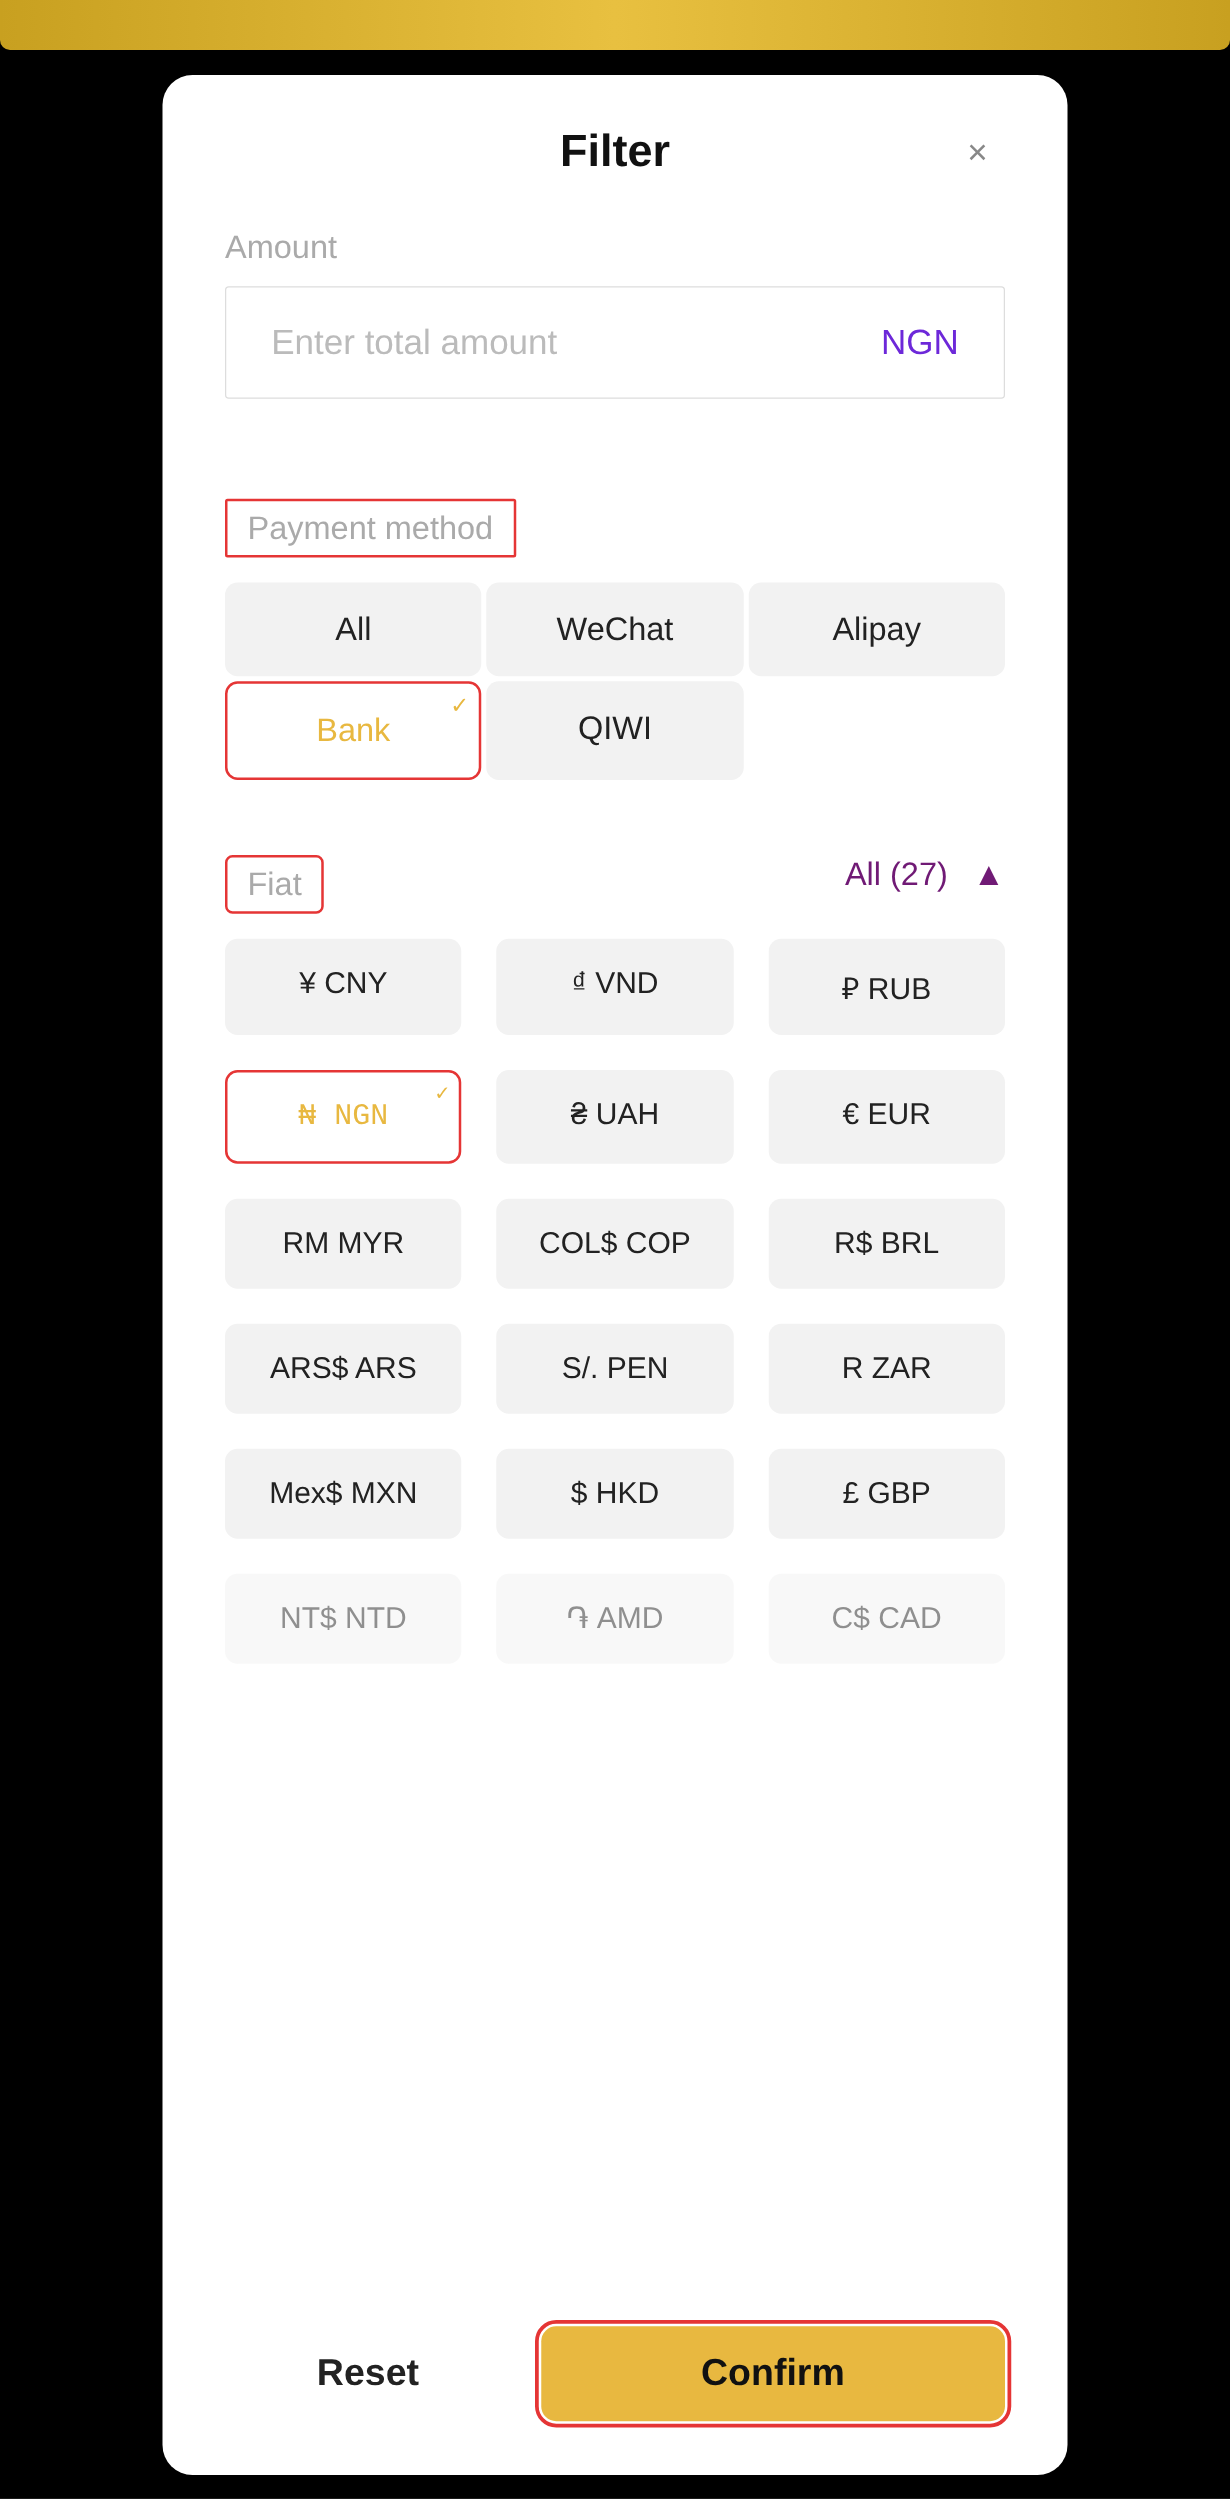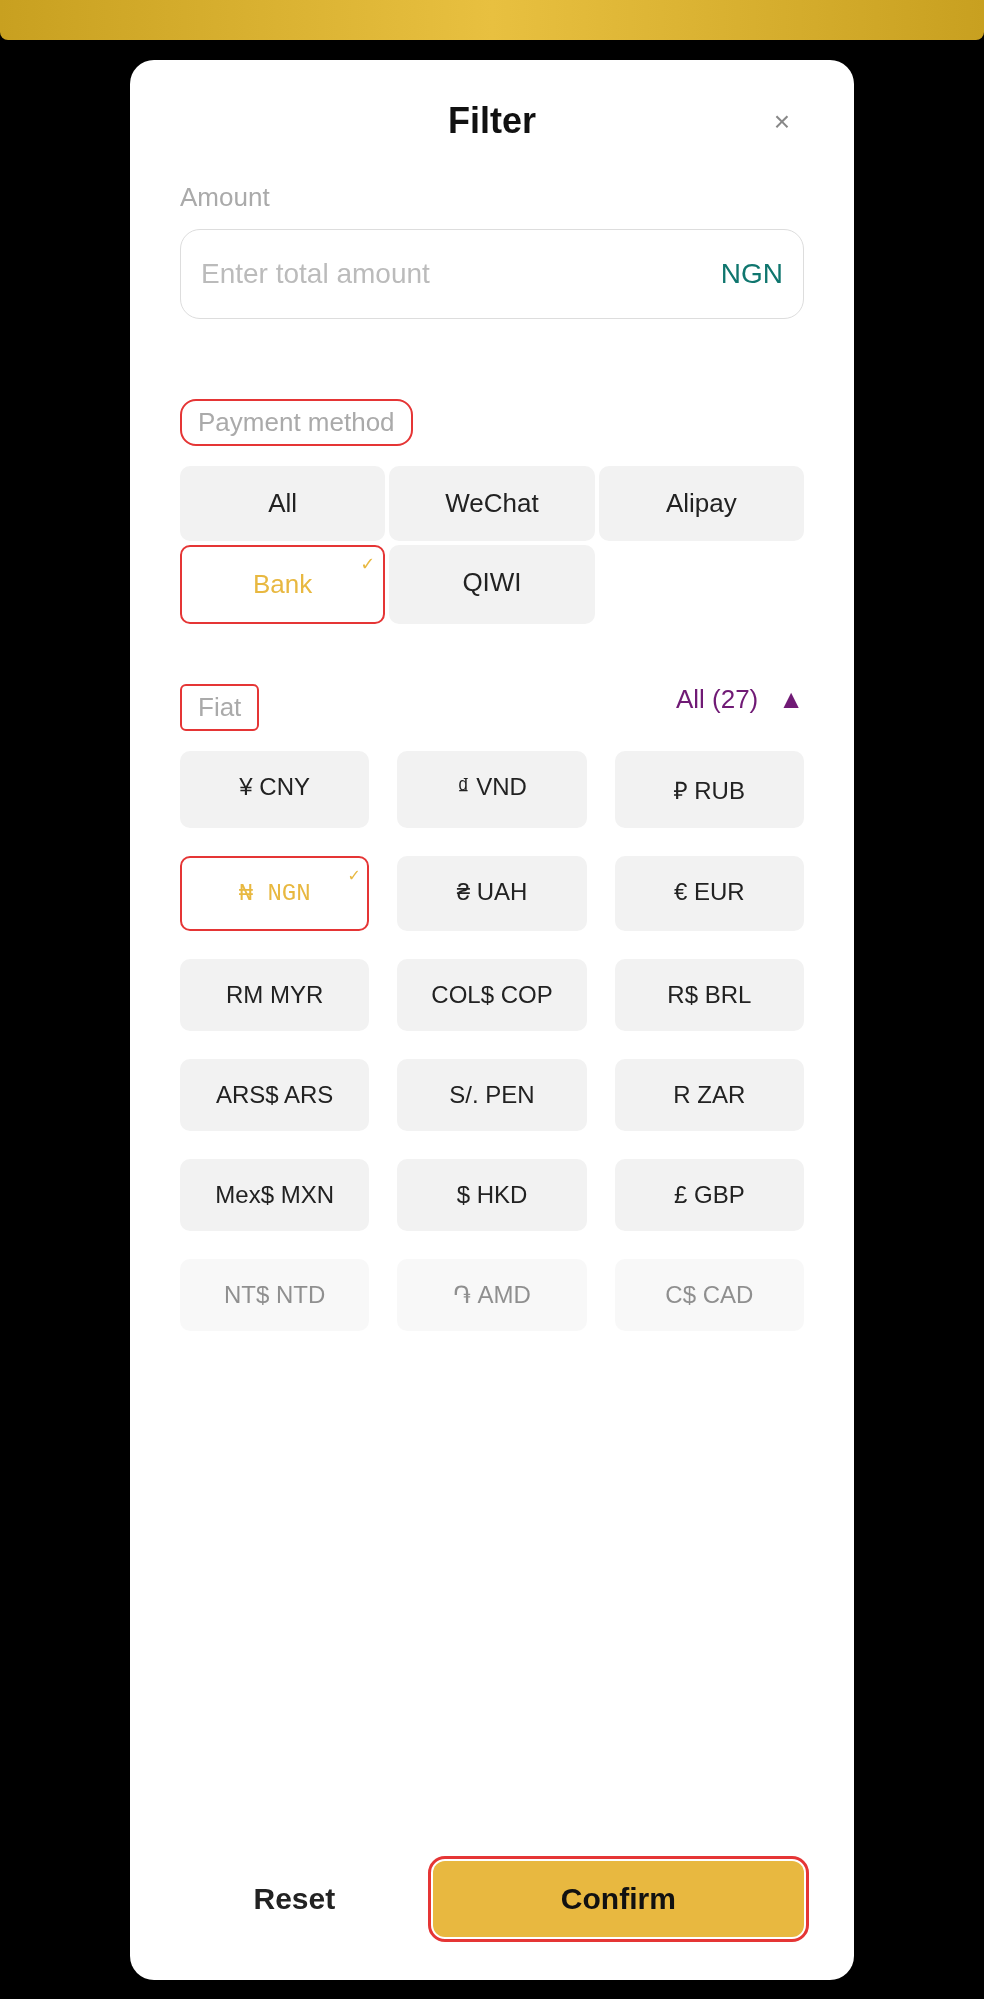--- a/index.html
+++ b/index.html
@@ -73,22 +73,22 @@
 
     .section-label {
       font-size: 26px;
       color: #aaa;
       margin-bottom: 16px;
       font-weight: 400;
     }
 
     .amount-input-wrapper {
       border: 1.5px solid #ddd;
-      border-radius: 20px;
-      padding: 28px 20px;
+      border-radius: 3px;
+      padding: 28px 36px;
       display: flex;
       align-items: center;
       justify-content: space-between;
       margin-bottom: 50px;
     }
 
     .amount-input-wrapper input {
       border: none;
       outline: none;
       font-size: 28px;
@@ -96,31 +96,31 @@
       background: transparent;
       flex: 1;
     }
 
     .amount-input-wrapper input::placeholder {
       color: #bbb;
     }
 
     .currency-label {
       font-size: 28px;
-      color: #0f766e;
+      color: #6d28d9;
     }
 
     .payment-method-section {
       margin-bottom: 30px;
     }
 
     .section-label-outlined {
       display: inline-block;
       border: 2.5px solid #e53535;
-      border-radius: 16px;
+      border-radius: 2px;
       padding: 6px 16px;
       font-size: 26px;
       color: #aaa;
       margin-bottom: 20px;
       font-weight: 400;
     }
 
     .payment-grid {
       display: grid;
       grid-template-columns: repeat(3, 1fr);

